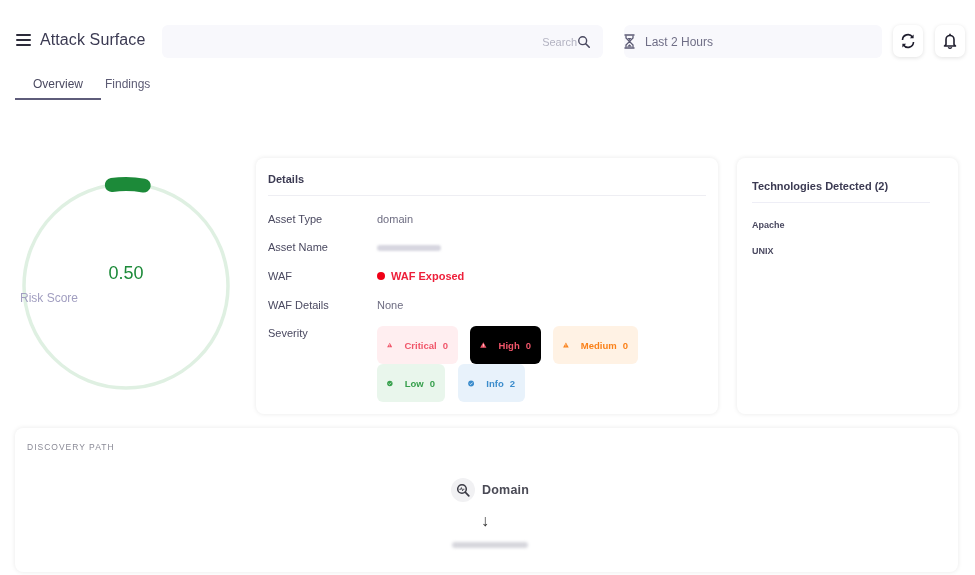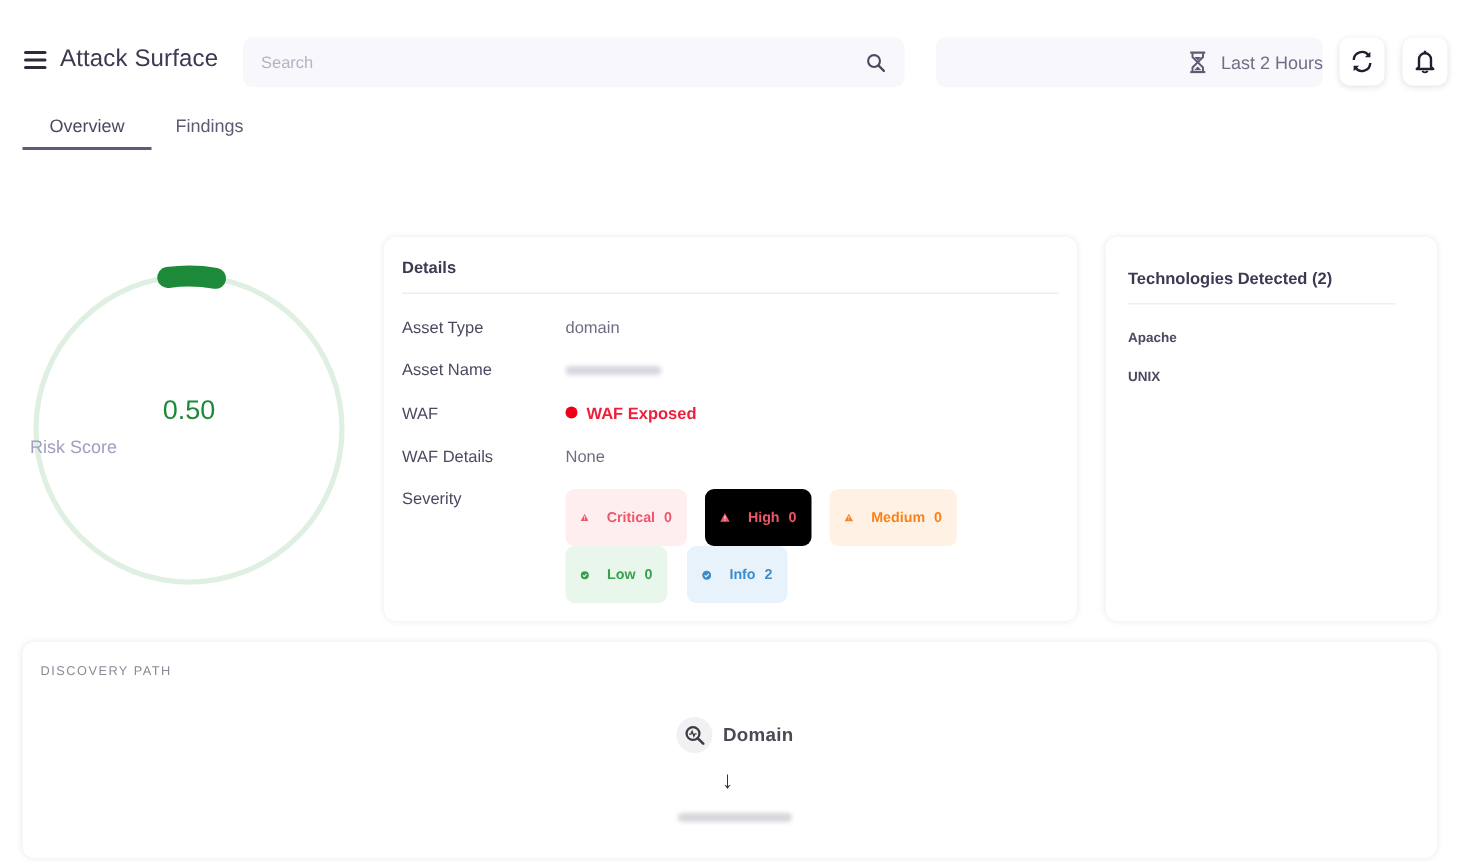--- a/index.html
+++ b/index.html
@@ -5,35 +5,35 @@
   * { box-sizing: border-box; margin: 0; padding: 0; }
   html, body { width: 975px; height: 575px; overflow: hidden; background: #ffffff; }
   body { font-family: "Liberation Sans", sans-serif; color: #3a3950; position: relative; }
 
   
   .header { position: absolute; left: 0; top: 0; width: 975px; height: 80px; }
   .menu-btn { position: absolute; left: 16px; top: 34px; width: 15px; height: 13px; cursor: pointer; }
   .menu-btn span { display: block; height: 2px; background: #2c2b3a; margin-bottom: 3px; border-radius: 1px; }
   .app-title { position: absolute; left: 40px; top: 31px; font-size: 16px; color: #3b3a52; font-weight: 500; letter-spacing: 0.1px; text-align: center; }
   .search-box { position: absolute; left: 162px; top: 25px; width: 441px; height: 33px; background: #f8f8fc; border-radius: 6px; display: flex; align-items: center; padding: 0 12px; }
-  .search-box input { border: none; background: transparent; outline: none; font-size: 11px; color: #444; flex: 1; font-family: "Liberation Sans", sans-serif; }
+  .search-box input { border: none; background: transparent; outline: none; font-size: 11px; color: #444; flex: 1; font-family: "Liberation Sans", sans-serif; text-align: right; }
   .search-box input::placeholder { color: #b3b3c2; }
   .search-icon { width: 14px; height: 14px; }
-  .time-range { position: absolute; left: 624px; top: 25px; width: 258px; height: 33px; background: #f8f8fc; border-radius: 6px; display: flex; align-items: center; justify-content: flex-end; gap: 10px; cursor: pointer; }
+  .time-range { position: absolute; left: 624px; top: 25px; width: 258px; height: 33px; background: #f8f8fc; border-radius: 6px; display: flex; align-items: center; justify-content: flex-start; gap: 10px; cursor: pointer; }
   .time-label { font-size: 12px; color: #6f6e86; }
   .icon-btn { position: absolute; top: 25px; width: 30px; height: 32px; background: #fff; border-radius: 7px; box-shadow: 0 1px 4px rgba(0,0,0,0.12); display: flex; align-items: center; justify-content: center; cursor: pointer; }
   .refresh-btn { left: 893px; }
   .bell-btn { left: 935px; }
 
   
   .tabs { position: absolute; left: 15px; top: 72px; height: 28px; display: flex; }
   .tab { font-size: 12px; color: #5c5b74; padding: 0 18px; height: 28px; line-height: 24px; cursor: pointer; position: relative; }
   .tab.active { color: #4a4960; }
   .tab.active::after { content: ""; position: absolute; left: 0; right: 0; bottom: 0; height: 2px; background: #5e5c7a; }
-  .tab + .tab { padding-left: 0; margin-left: 16px; }
+  .tab + .tab { padding-left: 0; margin-left: 4px; }
 
   
   .gauge { position: absolute; left: 20px; top: 170px; width: 212px; height: 222px; }
   .gauge svg { position: absolute; left: 0; top: 0; }
   .gauge-value { position: absolute; left: 0; width: 212px; top: 93px; text-align: center; font-size: 18px; color: #1c8a39; font-weight: 500; }
   .gauge-label { position: absolute; left: 0; width: 212px; top: 121px; text-align: left; font-size: 12px; color: #a19ec0; }
 
   
   .card { position: absolute; background: #fff; border-radius: 8px; box-shadow: 0 0 5px rgba(0,0,0,0.09); }
   .details-card { left: 256px; top: 158px; width: 462px; height: 256px; }

